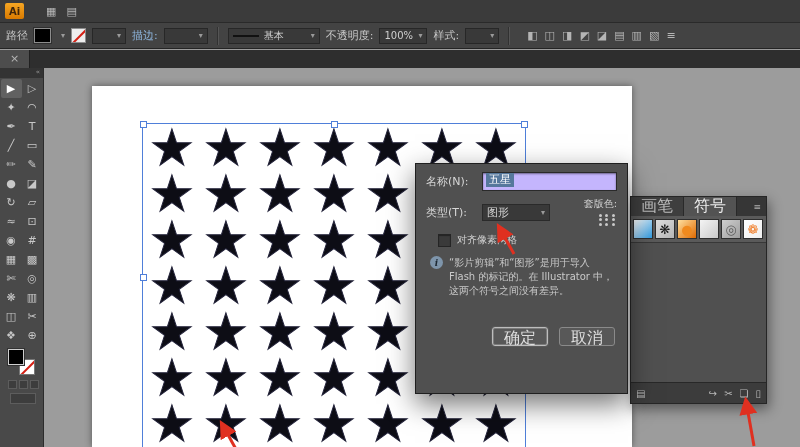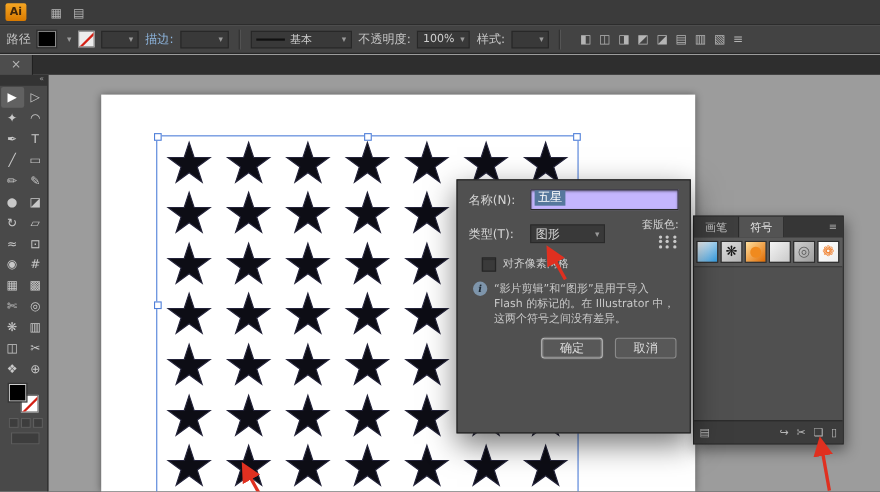--- a/index.html
+++ b/index.html
@@ -94,28 +94,28 @@
   .checkbox{width:11px;height:11px;background:#3a3a3a;border:1px solid #252525;
             box-shadow:inset 0 1px 1px rgba(0,0,0,.4);flex:none;}
   .chk-label{font-size:10px;color:#d0d0d0;}
   .info-row{display:flex;gap:6px;margin:9px 2px 0 4px;}
   .info-icon{flex:none;width:13px;height:13px;border-radius:50%;background:#7e95ab;color:#1c2833;
              font-size:9px;font-weight:bold;display:flex;align-items:center;justify-content:center;
              font-family:"DejaVu Serif","Liberation Serif",serif;font-style:italic;}
   .info-text{margin:0;font-size:10px;line-height:14px;color:#c9c9c9;}
   .btn-row{display:flex;justify-content:flex-end;gap:11px;margin-top:9px;padding-right:2px;}
   .btn{min-width:56px;height:19px;background:#585858;border:1px solid #8a8a8a;border-radius:3px;
-       color:#dedede;font-size:11px;padding:0 8px;font-family:inherit;}
+       color:#dedede;font-size:16px;padding:0 8px;font-family:inherit;margin-top:20px;}
   .btn.default{border-color:#bdbdbd;box-shadow:0 0 0 1px #5a5a5a, inset 0 0 0 1px #7c7c7c;}
 
   
   .panel{position:absolute;left:630px;top:128px;width:137px;height:208px;background:#464646;
          border:1px solid #262626;box-shadow:2px 5px 12px rgba(0,0,0,.45);z-index:30;box-sizing:border-box;}
   .panel-tabs{height:19px;background:#363636;display:flex;align-items:stretch;}
-  .ptab{padding:0 10px;font-size:10px;color:#bdbdbd;background:#3e3e3e;display:flex;align-items:center;
+  .ptab{padding:0 10px;font-size:16px;color:#bdbdbd;background:#3e3e3e;display:flex;align-items:center;
         border-right:1px solid #292929;}
   .ptab.active{background:#535353;color:#ececec;}
   .pmenu{margin-left:auto;color:#b0b0b0;font-size:9px;display:flex;align-items:center;padding:0 5px;}
   .panel-body{position:absolute;top:19px;bottom:20px;left:0;right:0;background:#505050;overflow:hidden;}
   .thumbs{display:flex;gap:2px;padding:3px 2px;background:#5a5a5a;border-bottom:1px solid #383838;}
   .thumb{width:20px;height:20px;border:1px solid #2e2e2e;display:flex;align-items:center;
          justify-content:center;font-size:13px;box-sizing:border-box;}
   .panel-empty{height:100%;}
   .panel-footer{position:absolute;bottom:0;left:0;right:0;height:20px;background:#3c3c3c;
                 border-top:1px solid #282828;display:flex;align-items:center;gap:7px;padding:0 5px;}

